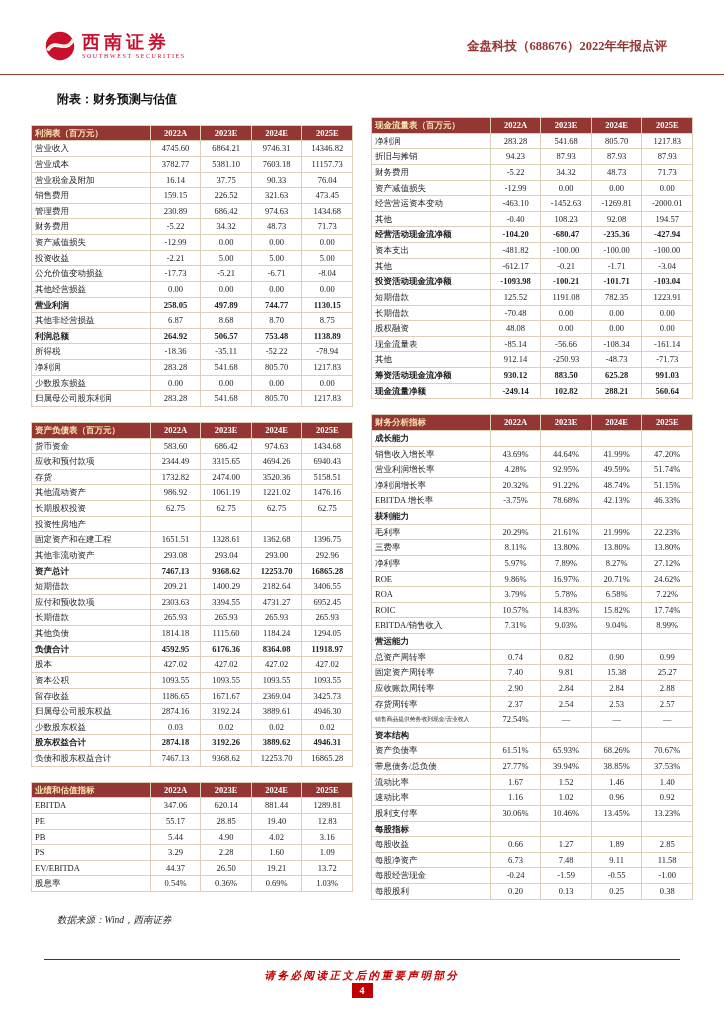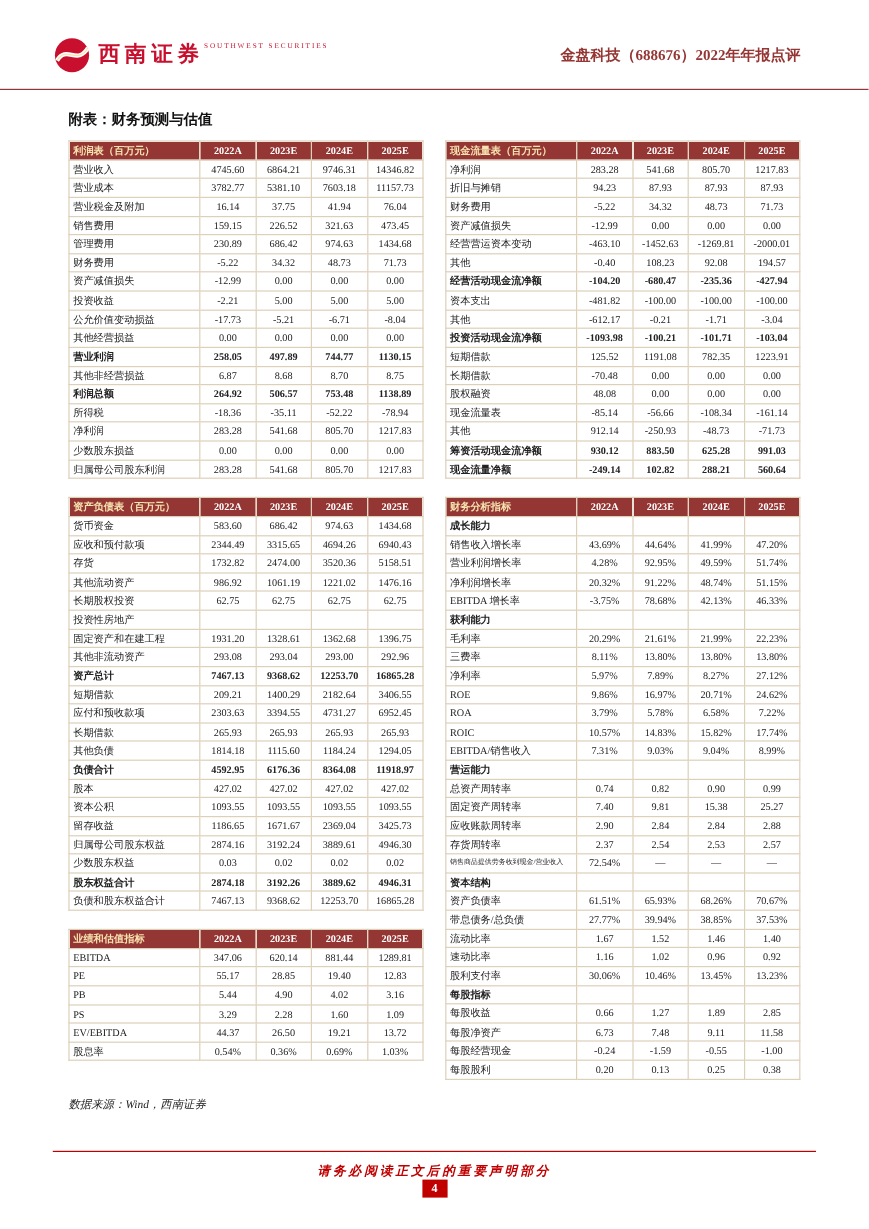--- a/index.html
+++ b/index.html
@@ -18,28 +18,28 @@
     overflow:hidden;
   }
   
   header{
     display:flex;justify-content:space-between;align-items:center;
     padding:30px 57px 12px 44px;
     border-bottom:1.5px solid var(--maroon);
   }
   .logo{display:flex;align-items:center;gap:6px;}
   .logo svg{width:32px;height:32px;}
-  .logo-text{display:flex;flex-direction:row;line-height:1.1;}
+  .logo-text{display:flex;flex-direction:column;line-height:1.1;}
   .logo-cn{color:var(--brand_red);font-size:18px;font-weight:bold;letter-spacing:4px;}
   .logo-en{color:var(--brand_red);font-size:6px;letter-spacing:1.6px;}
   .header-title{color:var(--maroon);font-weight:bold;font-size:12.5px;}
   
   .section-heading{margin:16px 57px 9px;font-size:12px;font-weight:bold;color:#111;}
   
-  .tables{display:flex;gap:18px;margin:0 57px;}
+  .tables{display:flex;gap:18px;margin:0 31px;align-items:center;}
   .col{flex:1;display:flex;flex-direction:column;gap:15px;}
   table{width:100%;border-collapse:collapse;table-layout:fixed;font-size:8.5px;}
   th,td{border:0.5px solid var(--line);padding:2px 3px;line-height:1.25;overflow:hidden;white-space:nowrap;}
   thead th{background:var(--maroon);color:#fff;font-weight:bold;}
   th.t-title{text-align:left;color:var(--gold);width:37%;}
   th.t-year{text-align:center;width:15.75%;}
   td.t-label{text-align:left;color:#222;}
   td.t-val{text-align:center;color:#222;}
   tr.bold td{font-weight:bold;}
   td.small{font-size:5.8px;}
@@ -98,21 +98,21 @@
               <td class="t-label">营业成本</td>
               <td class="t-val">3782.77</td>
               <td class="t-val">5381.10</td>
               <td class="t-val">7603.18</td>
               <td class="t-val">11157.73</td>
             </tr>
             <tr>
               <td class="t-label">营业税金及附加</td>
               <td class="t-val">16.14</td>
               <td class="t-val">37.75</td>
-              <td class="t-val">41.94</td>
+              <td class="t-val">90.33</td>
               <td class="t-val">76.04</td>
             </tr>
             <tr>
               <td class="t-label">销售费用</td>
               <td class="t-val">159.15</td>
               <td class="t-val">226.52</td>
               <td class="t-val">321.63</td>
               <td class="t-val">473.45</td>
             </tr>
             <tr>
@@ -256,21 +256,21 @@
             </tr>
             <tr>
               <td class="t-label">投资性房地产</td>
               <td class="t-val"></td>
               <td class="t-val"></td>
               <td class="t-val"></td>
               <td class="t-val"></td>
             </tr>
             <tr>
               <td class="t-label">固定资产和在建工程</td>
-              <td class="t-val">1931.20</td>
+              <td class="t-val">1651.51</td>
               <td class="t-val">1328.61</td>
               <td class="t-val">1362.68</td>
               <td class="t-val">1396.75</td>
             </tr>
             <tr>
               <td class="t-label">其他非流动资产</td>
               <td class="t-val">293.08</td>
               <td class="t-val">293.04</td>
               <td class="t-val">293.00</td>
               <td class="t-val">292.96</td>

